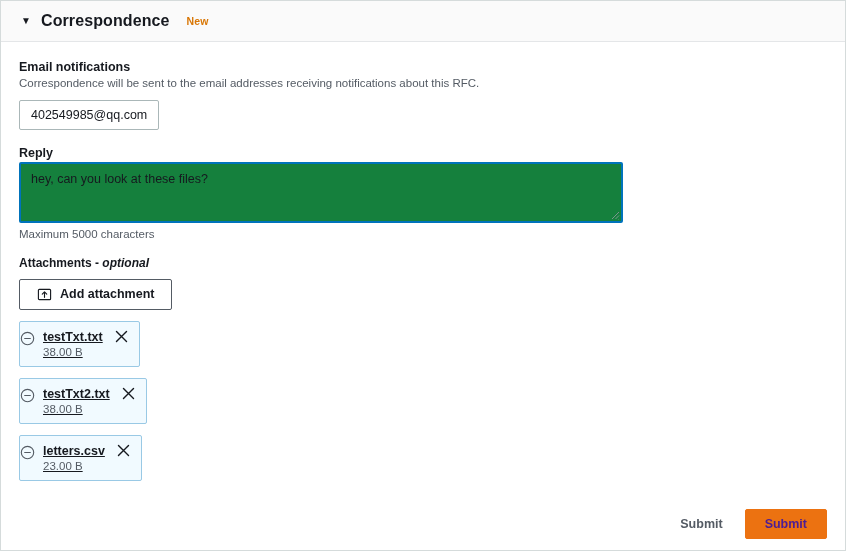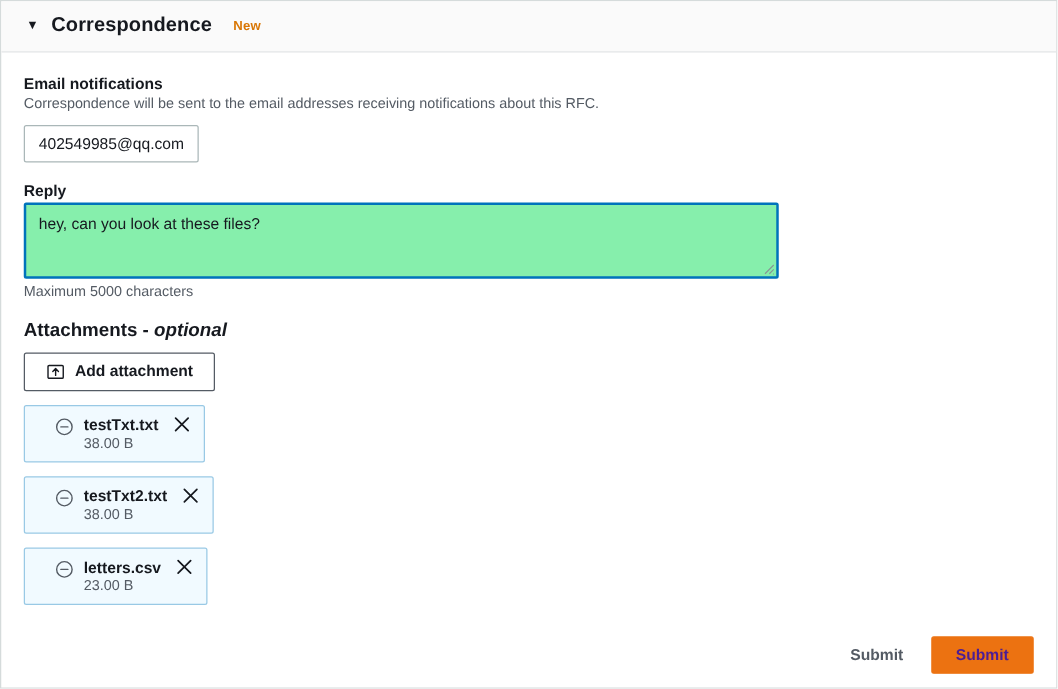--- a/index.html
+++ b/index.html
@@ -108,39 +108,39 @@
     height: 61px;
     border: 2px solid #0073bb;
     border-radius: 2px;
     padding: 7px 10px;
     font-family: "Liberation Sans", sans-serif;
     font-size: 12.5px;
     color: #16191f;
     resize: none;
     outline: none;
     line-height: 1.4;
-    background: #86efac;
+    background: #15803d;
     display: block;
   }
   .resize-grip {
     position: absolute;
     right: 3px;
     bottom: 3px;
     width: 9px;
     height: 9px;
     pointer-events: none;
   }
   .hint {
     font-size: 11.5px;
     color: #545b64;
     margin-top: 5px;
   }
 
   .attach-label {
-    font-size: 15px;
+    font-size: 12px;
     font-weight: bold;
     color: #16191f;
   }
   .attach-label em {
     font-weight: bold;
     font-style: italic;
   }
 
   .btn {
     font-family: "Liberation Sans", sans-serif;
@@ -162,22 +162,23 @@
 
   .file-list {
     margin-top: 11px;
   }
   .file-item {
     display: inline-flex;
     align-items: flex-start;
     background: #f1faff;
     border: 1px solid #99c9e5;
     border-radius: 2px;
-    padding: 8px 11px 8px 24px;
+    padding: 8px 11px 8px 0;
     margin-bottom: 11px;
+    text-decoration: underline;
   }
   .file-icon {
     width: 15px;
     height: 15px;
     flex: 0 0 15px;
     margin-right: 8px;
     margin-top: 1px;
   }
   .file-text {
     display: flex;

